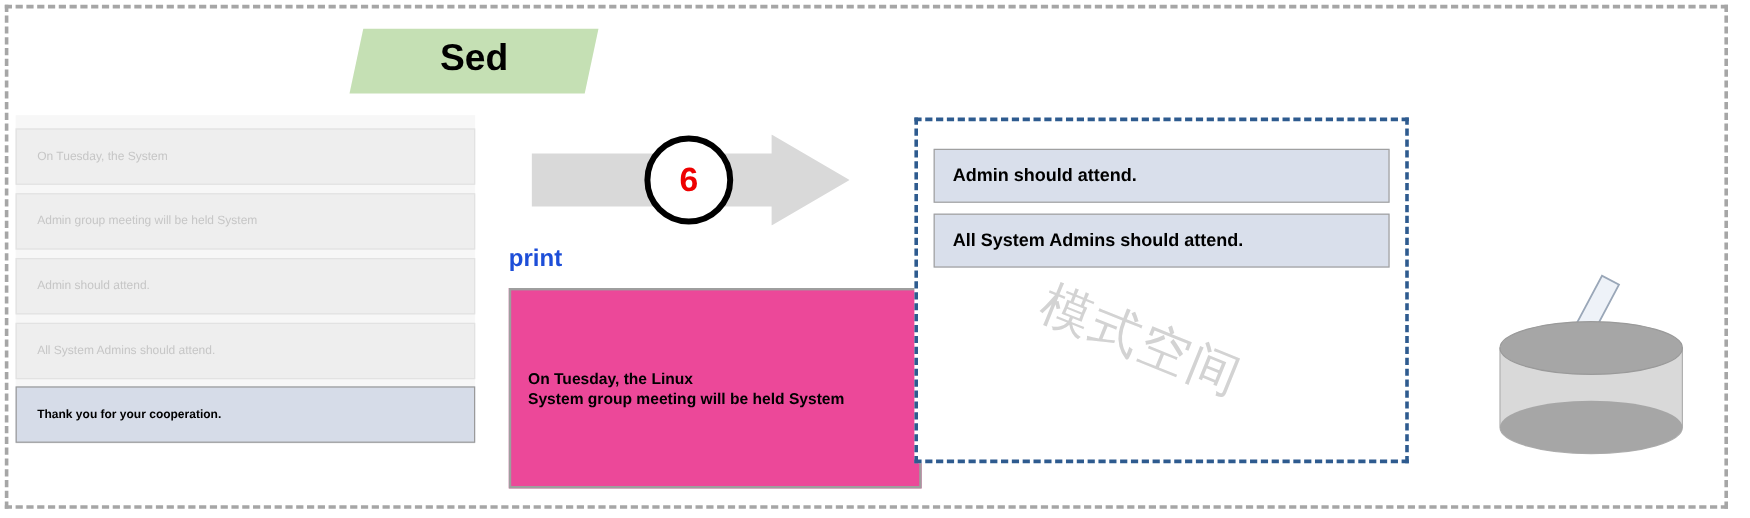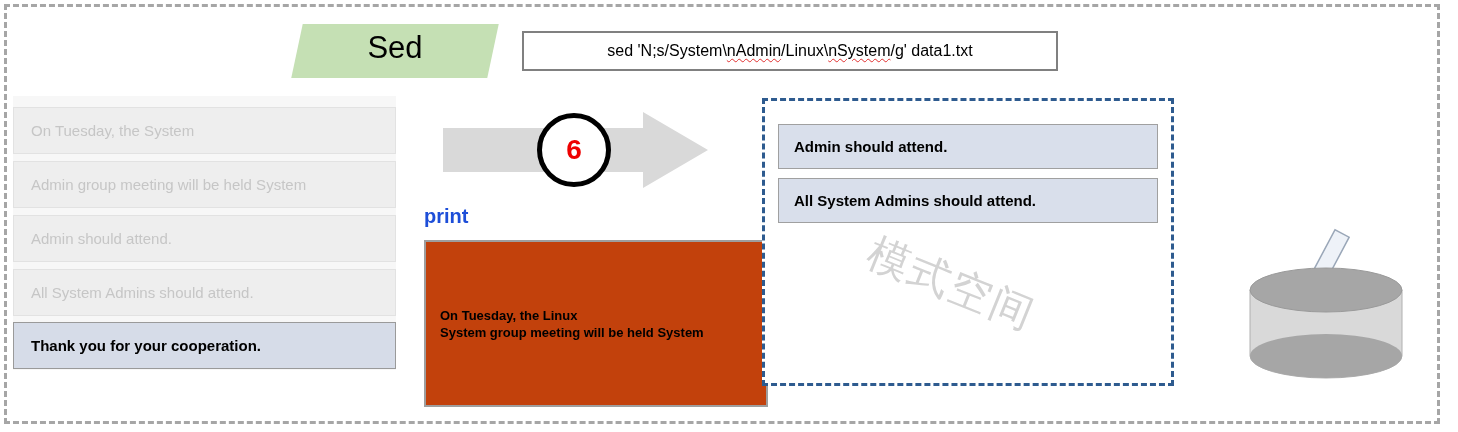--- a/index.html
+++ b/index.html
@@ -43,21 +43,21 @@
   .sed-label {
     position: absolute;
     left: 297px;
     top: 24px;
     width: 196px;
     height: 48px;
     display: flex;
     align-items: center;
     justify-content: center;
     font-size: 31px;
-    font-weight: 400;
+    font-weight: 700;
     color: #000000;
     letter-spacing: 0px;
   }
 
   
   .command-box {
     position: absolute;
     left: 522px;
     top: 31px;
     width: 536px;
@@ -94,21 +94,21 @@
   }
   .line-row {
     position: absolute;
     left: 13px;
     width: 383px;
     height: 47px;
     box-sizing: border-box;
     display: flex;
     align-items: center;
     padding-left: 17px;
-    font-size: 15px;
+    font-size: 10px;
   }
   .line-row.faded {
     background: #eeeeee;
     border: 1px solid #e2e2e2;
     color: #c6c6c6;
     font-weight: 400;
   }
   .line-row.active {
     background: #d6dce8;
     border: 1px solid #9a9a9a;
@@ -162,21 +162,21 @@
     color: #1d4ed8;
   }
 
   
   .yellow-box {
     position: absolute;
     left: 424px;
     top: 240px;
     width: 344px;
     height: 167px;
-    background: #c2410c;
+    background: #ec4899;
     border: 2px solid #9e9e9e;
     box-sizing: border-box;
   }
   .yellow-text {
     position: absolute;
     left: 14px;
     top: 65px;
     font-size: 13px;
     font-weight: 700;
     color: #000000;
@@ -260,23 +260,20 @@
 </head>
 <body>
 
 <div id="canvas">
 
   <div class="page-frame"></div>
 
   <div class="sed-shape"></div>
   <div class="sed-label">Sed</div>
 
-  <div class="command-box">
-    <span class="command-text"><span>sed 'N;s/System\</span><span class="squiggle">nAdmin</span><span>/Linux\</span><span class="squiggle">nSystem</span><span>/g' data1.txt</span></span>
-  </div>
 
   <div class="left-panel"></div>
 
   <div class="line-row faded lr0">
     <span>On Tuesday, the System</span>
   </div>
   <div class="line-row faded lr1">
     <span>Admin group meeting will be held System</span>
   </div>
   <div class="line-row faded lr2">

